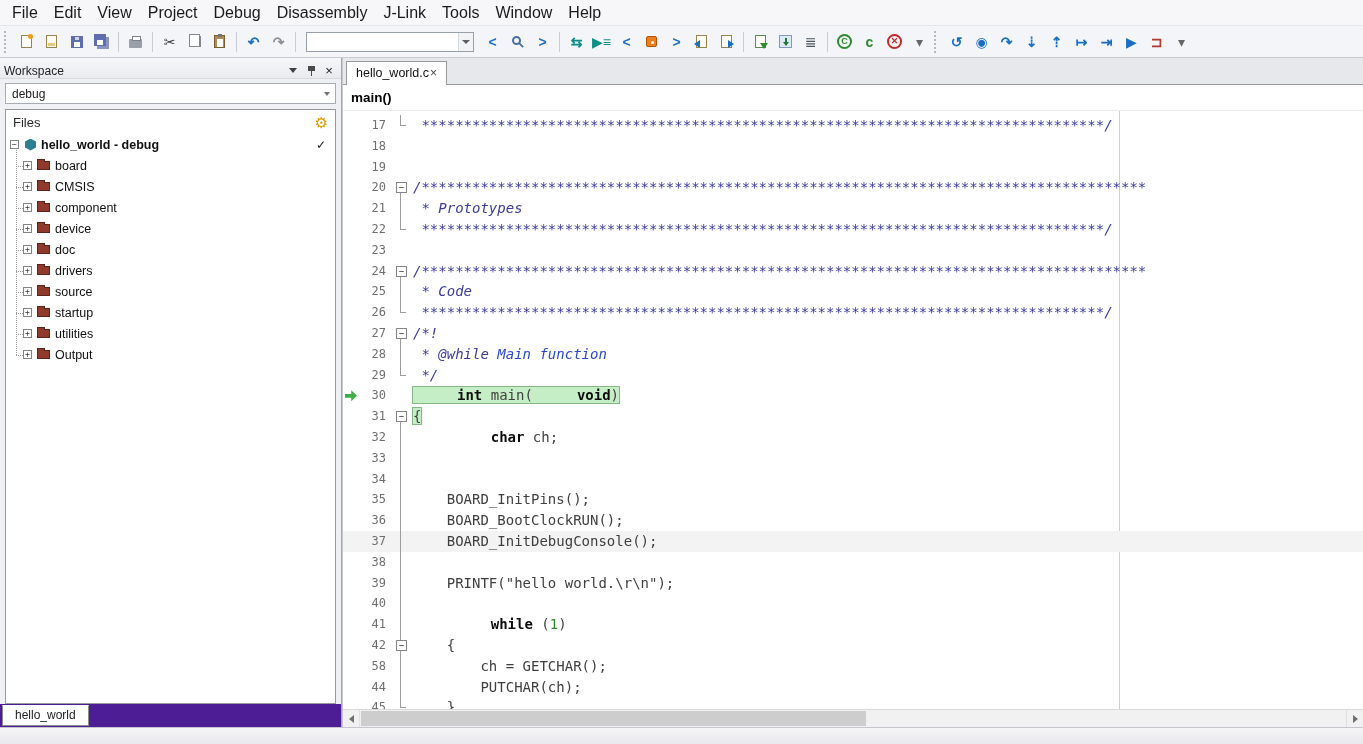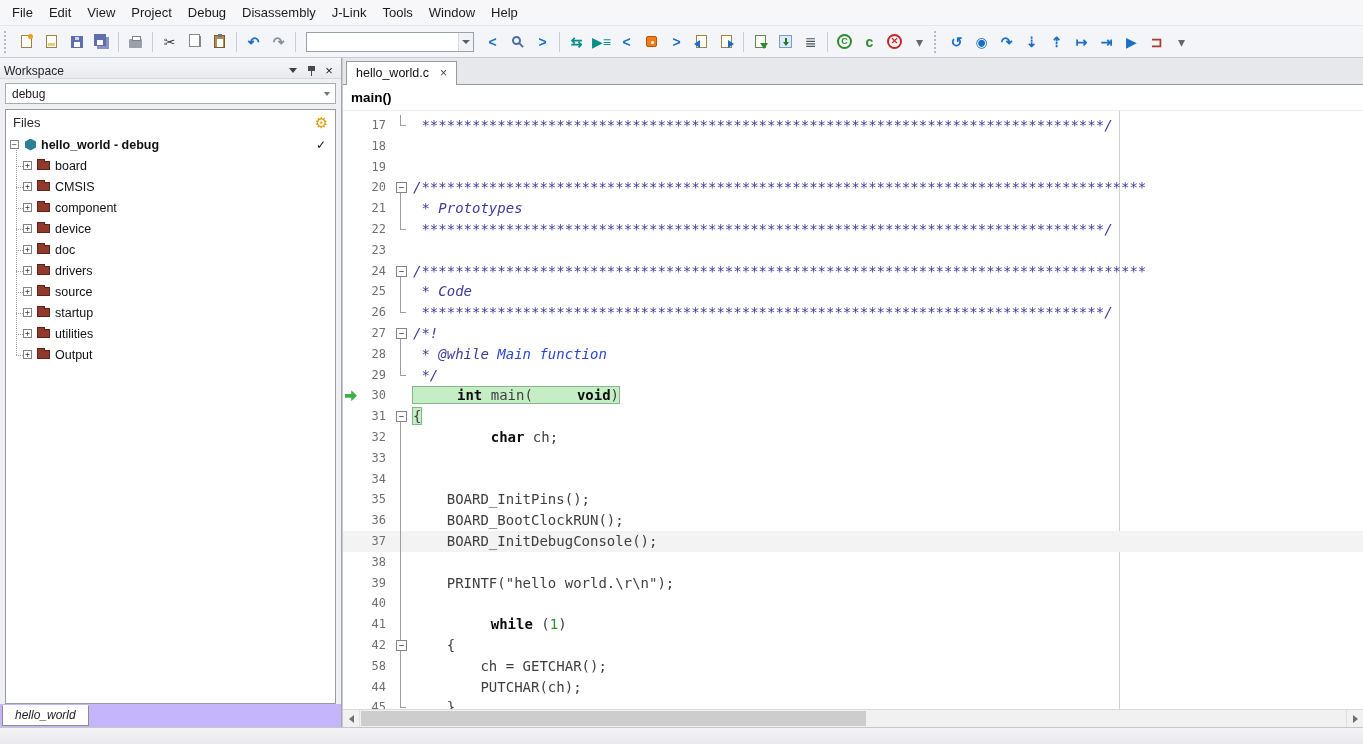--- a/index.html
+++ b/index.html
@@ -2,21 +2,21 @@
 <html><head>
 <meta charset="utf-8">
 <style>
   * { margin:0; padding:0; box-sizing:border-box; }
   html,body { width:1363px; height:744px; overflow:hidden; background:#e9e9ec;
               font-family:"Liberation Sans", sans-serif; }
 
   
   .menubar { height:26px; background:#f7f7f9; display:flex; align-items:center;
              padding-left:4px; border-bottom:1px solid #e6e6ea; }
-  .mitem { font-size:13px; color:#1b1b1b; padding:4px 8px; cursor:default; }
+  .mitem { font-size:16px; color:#1b1b1b; padding:4px 8px; cursor:default; }
 
   
   .toolbar { height:32px; background:#f4f5f8; border-bottom:1px solid #c7c9cf;
              display:flex; align-items:center; padding:0 2px; }
   .tgrip { width:6px; height:22px; border-left:2px dotted #b4b8c0; margin:0 4px 0 2px; }
   .tsep  { width:1px; height:20px; background:#c9ccd3; margin:0 4px; }
   .tbtn  { min-width:25px; height:24px; display:flex; align-items:center; justify-content:center;
            border-radius:2px; cursor:default; }
   .tglyph { font-size:14px; line-height:1; }
   .tglyph.bold { font-weight:bold; }
@@ -98,30 +98,30 @@
   .hexa { width:11px; height:12px; background:#2e7f93; margin:0 5px 0 6px;
           clip-path:polygon(50% 0,100% 25%,100% 75%,50% 100%,0 75%,0 25%); }
   .tcheck { position:absolute; right:9px; font-size:12px; color:#1b1b1b; font-weight:normal; }
   .tree-children { position:relative; }
   .tree-children::before { content:''; position:absolute; left:10px; top:-5px; bottom:10px; border-left:1px dotted #9a9a9a; }
   .trow.tchild { padding-left:17px; }
   .trow.tchild::before { content:''; position:absolute; left:10px; top:50%; width:7px; border-top:1px dotted #9a9a9a; }
   .ic-folder { width:13px; height:9px; background:#8f3a2b; border:1px solid #5e241c; position:relative; margin:0 5px 0 5px; }
   .ic-folder::before { content:''; position:absolute; left:-1px; top:-3px; width:6px; height:2px; background:#8f3a2b; border:1px solid #5e241c; border-bottom:none; }
   .tlabel { white-space:nowrap; }
-  .ws-tabs { height:23px; padding:1px 0 0 2px; background:#c4b5fd;font-style:italic; }
+  .ws-tabs { height:23px; padding:1px 0 0 2px; background:#4c1d95; }
   .ws-tab { display:inline-block; background:#fff; border:1px solid #8c8c8c; border-top:1px solid #fff;
             margin-top:-1px; padding:2px 12px 3px 12px; font-size:12px; color:#222; }
 
   
   .editor { flex:1; display:flex; flex-direction:column; background:#fff; border-left:1px solid #c9c9cd; min-width:0; }
   .etabbar { height:27px; background:#e7e8ec; display:flex; align-items:flex-end; padding-left:3px;
              border-bottom:1px solid #9a9a9a; }
   .etab { background:#fff; border:1px solid #9a9a9a; border-bottom:none; margin-bottom:-1px;
-          padding:4px 9px 5px 9px; display:flex; align-items:center; gap:11px; font-size:12.5px; color:#111; }
+          padding:4px 9px 5px 9px; display:flex; align-items:center; gap:1px; font-size:12.5px; color:#111; }
   .etab-close { font-size:12px; color:#444; line-height:1; }
   .fnbar { height:26px; display:flex; align-items:center; padding-left:8px; font-size:13.5px; font-weight:bold;
            color:#000; background:#fff; border-bottom:1px solid #ececec; }
   .codearea { flex:1; position:relative; overflow:hidden; background:#fff; padding-top:4px;
               font-family:"DejaVu Sans Mono",monospace; font-size:14px; }
   .margin-v { position:absolute; left:776px; top:0; bottom:0; border-left:1px solid #cfcfcf; }
   .crow { display:flex; height:20.8px; line-height:20.8px; position:relative; }
   .crow.rowhl { background:#f3f3f3; }
   .cgut { flex:0 0 16px; position:relative; }
   .pc-arrow { position:absolute; left:2px; top:5px; width:12px; height:11px; background:#3fae47;

